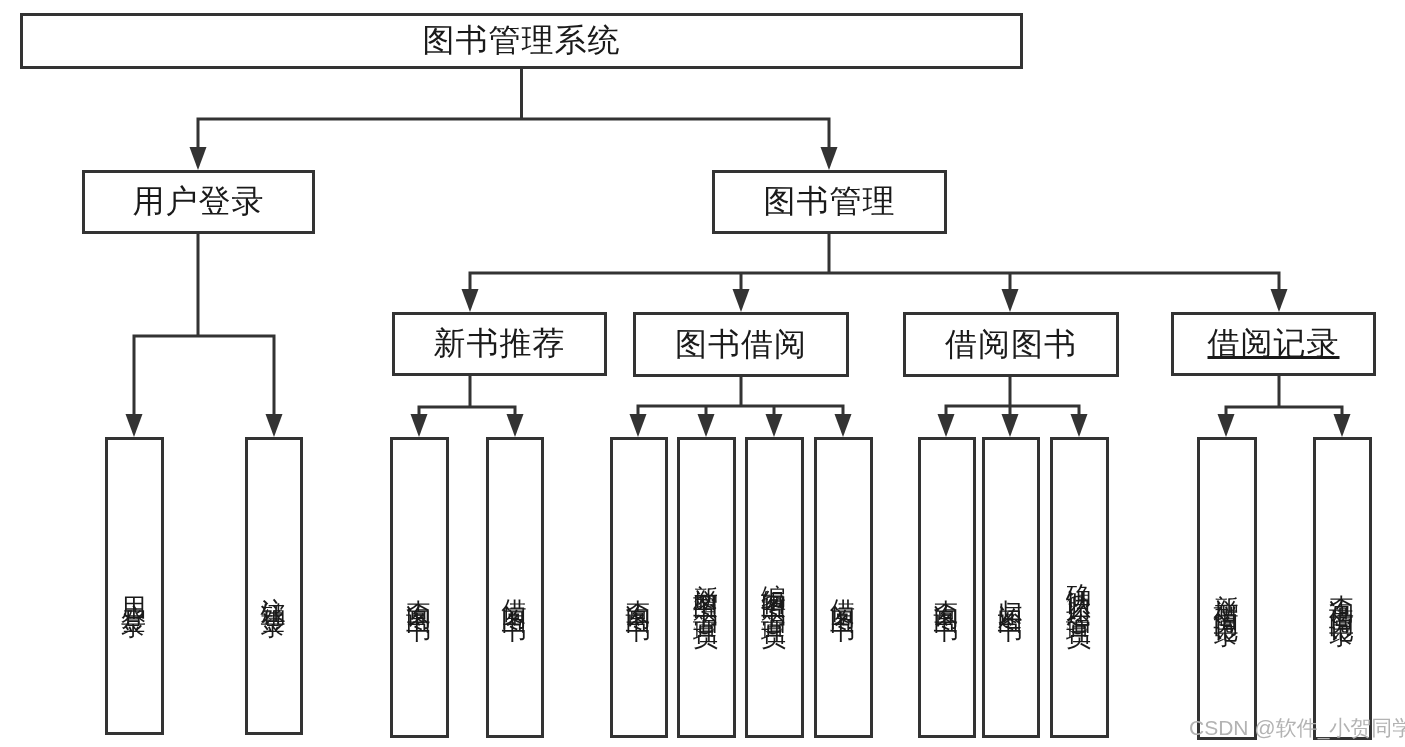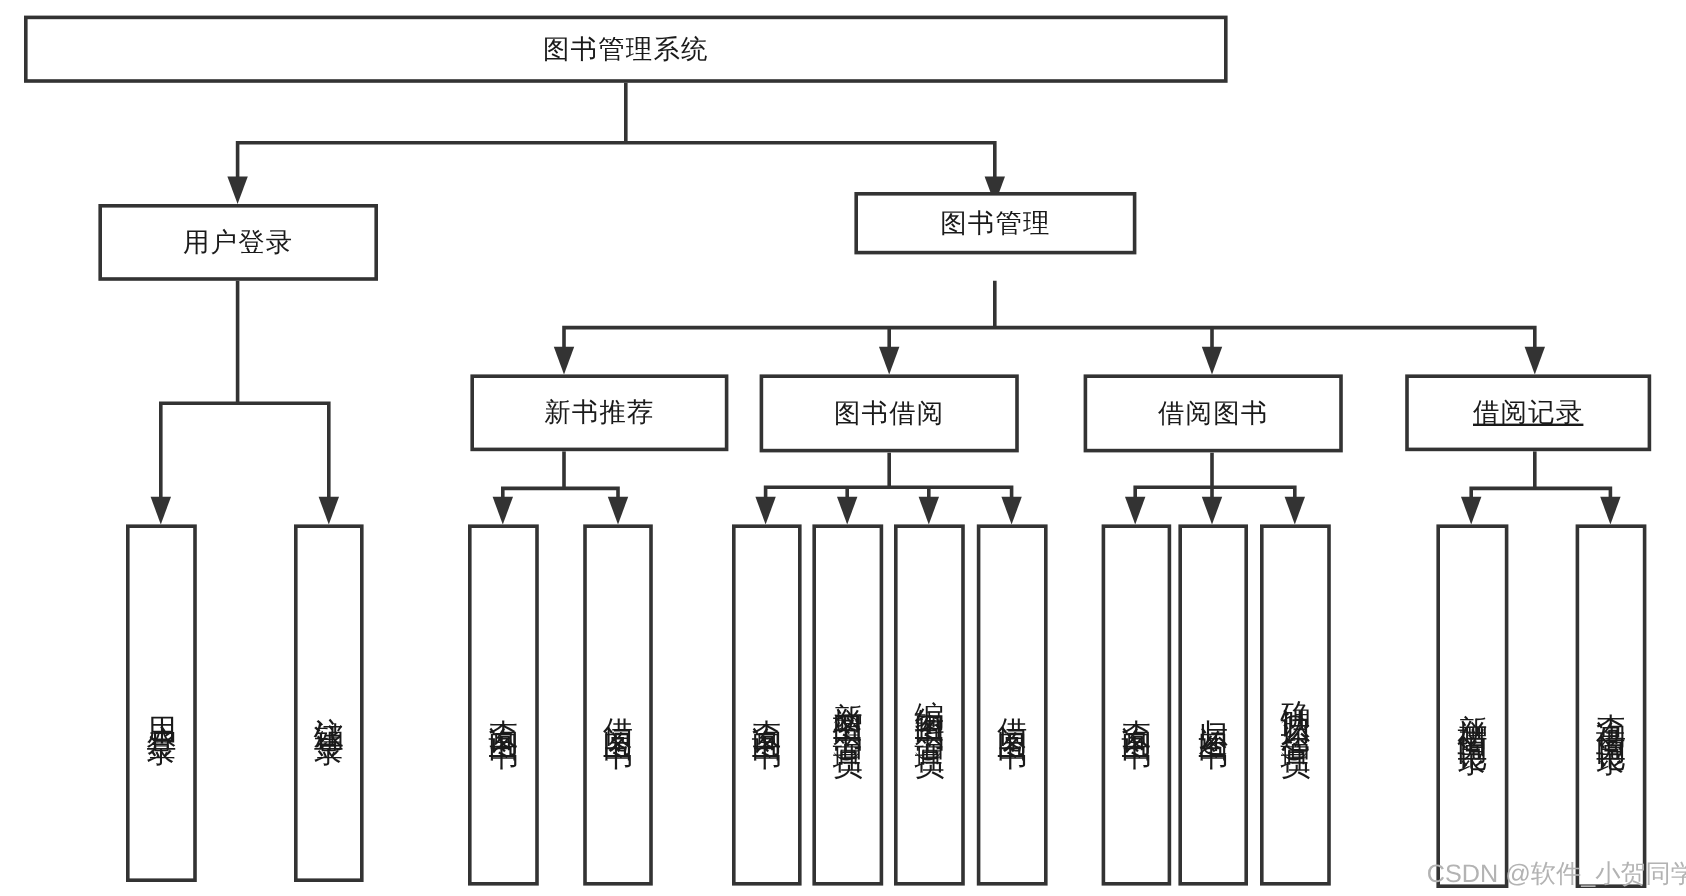--- a/index.html
+++ b/index.html
@@ -34,21 +34,21 @@
     fill: var(--color-line);
     stroke: none;
   }
   .hnode {
     position: absolute;
     background: var(--color-background);
     border: 3px solid var(--color-line);
     display: flex;
     align-items: center;
     justify-content: center;
-    font-size: 22px;
+    font-size: 32px;
     letter-spacing: 1px;
     color: var(--color-text);
   }
   .vnode {
     position: absolute;
     background: var(--color-background);
     border: 3px solid var(--color-line);
     display: flex;
     align-items: center;
     justify-content: center;
@@ -110,21 +110,21 @@
     <polygon points="937.5,414 954.5,414 946,437"></polygon>
     <polygon points="1001.5,414 1018.5,414 1010,437"></polygon>
     <polygon points="1070.5,414 1087.5,414 1079,437"></polygon>
     <polygon points="1217.5,414 1234.5,414 1226,437"></polygon>
     <polygon points="1333.5,414 1350.5,414 1342,437"></polygon>
   </svg>
 
   <div class="hnode" style="left:20px; top:13px; width:1003px; height:56px;">图书管理系统</div>
 
   <div class="hnode" style="left:82px; top:170px; width:233px; height:64px;">用户登录</div>
-  <div class="hnode" style="left:712px; top:160px; width:235px; height:52px;">图书管理</div>
+  <div class="hnode" style="left:712px; top:170px; width:235px; height:64px;">图书管理</div>
 
   <div class="hnode" style="left:363px; top:312px; width:215px; height:64px;margin-left:29px;">新书推荐</div>
   <div class="hnode" style="left:633px; top:312px; width:216px; height:65px;">图书借阅</div>
   <div class="hnode" style="left:903px; top:312px; width:216px; height:65px;">借阅图书</div>
   <div class="hnode" style="left:1171px; top:312px; width:205px; height:64px;text-decoration:underline;">借阅记录</div>
 
   <div class="vnode" style="left:105px; top:437px; width:59px; height:298px;">
     <span>用户登录</span>
   </div>
   <div class="vnode" style="left:245px; top:437px; width:58px; height:298px;">

